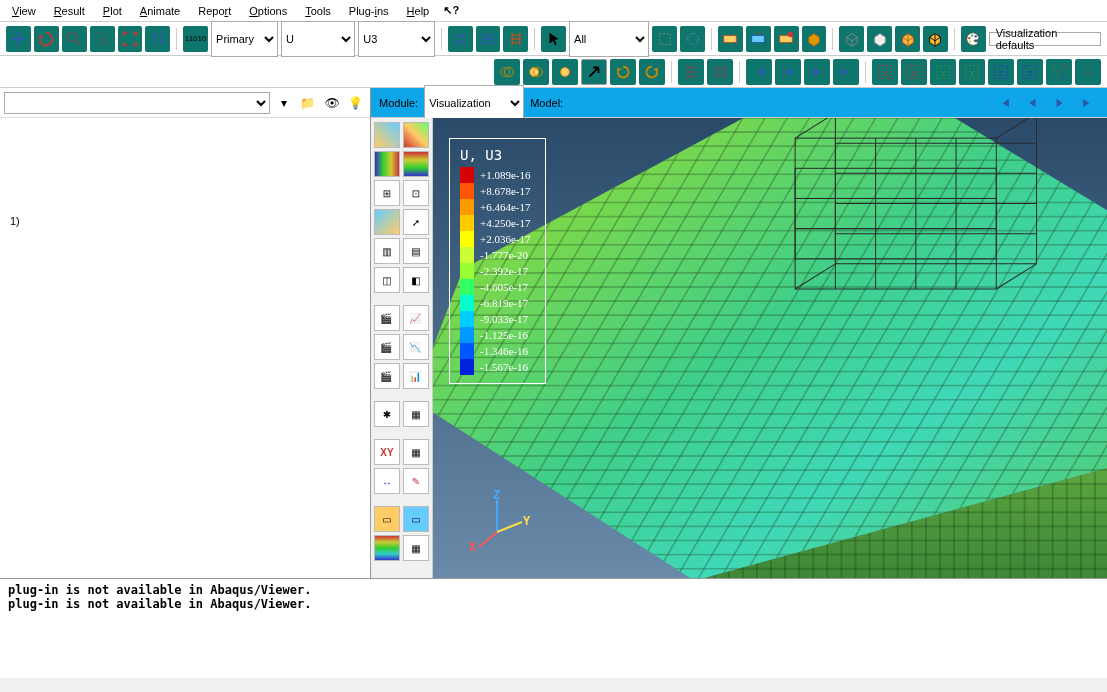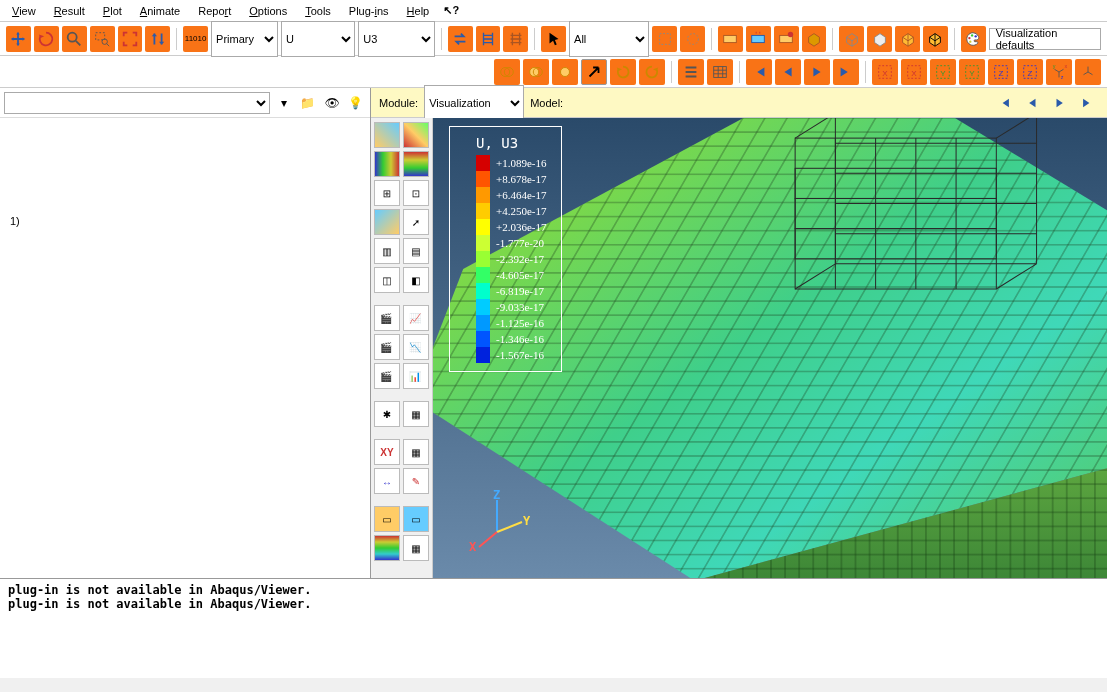--- a/index.html
+++ b/index.html
@@ -3,47 +3,47 @@
 <meta charset="utf-8">
 <style>
 * { box-sizing: border-box; margin: 0; padding: 0; }
 body { font-family: "Segoe UI", Tahoma, sans-serif; font-size: 11px; background: #f0f0f0; width: 1107px; height: 692px; overflow: hidden; color: #000; }
 .menubar { background: #fff; border-bottom: 1px solid #ccc; height: 22px; display: flex; align-items: center; padding: 0 4px; gap: 2px; }
 .menubar .menu-item { padding: 2px 8px; cursor: pointer; }
 .menu-item u { text-decoration: underline; }
 .hint-icon { margin-left: 4px; font-weight: bold; }
 .toolbar1 { background: #fff; border-bottom: 1px solid #ccc; height: 34px; display: flex; align-items: center; padding: 0 6px; gap: 3px; }
 .toolbar2 { background: #fff; border-bottom: 1px solid #ccc; height: 32px; display: flex; align-items: center; justify-content: flex-end; padding: 0 6px; gap: 3px; }
-.tbtn { width: 26px; height: 26px; display: flex; align-items: center; justify-content: center; border: 1px solid transparent; background: #f97316; cursor: pointer; border-radius: 2px; font-size: 14px; }
+.tbtn { width: 26px; height: 26px; display: flex; align-items: center; justify-content: center; border: 1px solid transparent; background: #0f766e; cursor: pointer; border-radius: 2px; font-size: 14px; }
 .tbtn svg { width: 18px; height: 18px; }
 .sep { width: 1px; height: 22px; background: #ccc; margin: 0 3px; }
 select { height: 36px; font-size: 11px; border: 1px solid #aaa; background: #fff; }
-.viz-defaults { border: 1px solid #aaa; padding: 2px 6px; height: 22px; display:flex; align-items:center; }
+.viz-defaults { border: 1px solid #aaa; padding: 2px 6px; height: 14px; display:flex; align-items:center; }
 
 .main { display: flex; height: 490px; }
 .left-panel { width: 371px; background: #fff; border-right: 1px solid #999; display:flex; flex-direction:column; }
 .filter-row { height: 30px; display:flex; align-items:center; padding:0 4px; gap:4px; border-bottom:1px solid #ddd;}
 .filter-row .combo { flex:1; height:22px; border:1px solid #aaa; }
 .smallbtn { width:20px; height:20px; display:flex; align-items:center; justify-content:center; border:none; background:transparent; cursor:pointer; font-size:12px;}
 .tree { flex:1; padding: 4px 8px; overflow:auto; font-size:11px; line-height:18px; }
 .tree-item { padding-left: 2px; }
 
 .right-area { flex:1; display:flex; flex-direction:column; background:#fff; }
-.context-bar { height: 30px; display:flex; align-items:center; padding: 0 8px; gap:6px; background:#fef9c3; border-bottom:1px solid #ccc; }
+.context-bar { height: 30px; display:flex; align-items:center; padding: 0 8px; gap:6px; background:#0ea5e9; border-bottom:1px solid #ccc; }
 .context-bar .spacer { flex:1; }
 .playctrl { width:22px; height:22px; display:flex; align-items:center; justify-content:center; cursor:pointer; }
 
 .workspace { flex:1; display:flex; }
 .toolbox { width: 62px; background:#f0f0f0; border-right:1px solid #ccc; padding: 4px 2px; display:flex; flex-direction:column; gap:3px; overflow:auto;}
 .toolrow { display:flex; gap:3px; justify-content:center; }
 .ticon { width:26px; height:26px; border:1px solid #bbb; background:#fff; display:flex; align-items:center; justify-content:center; font-size:10px; cursor:pointer; position:relative; overflow:hidden;}
 
 .viewport { flex:1; position:relative; background: linear-gradient(180deg, #2a4a6a 0%, #4a6a8a 50%, #6a8aaa 100%); overflow:hidden; }
 .mesh-visual { position:absolute; inset:0; }
-.legend-box { position:absolute; left:16px; top:8px; border:1px solid #fff; padding: 8px 14px 8px 26px; background: rgba(0,0,0,0); }
+.legend-box { position:absolute; left:16px; top:20px; border:1px solid #fff; padding: 8px 14px 8px 10px; background: rgba(0,0,0,0); }
 .legend-title { color:#fff; font-size:14px; font-family: monospace; margin-bottom:4px; }
 .legend-row { display:flex; align-items:center; height:16px; }
 .legend-color { width:14px; height:16px; }
 .legend-val { color:#fff; font-family: Liberation Serif, serif; font-size:11px; padding-left:6px; }
 .overlay-text { position:absolute; left:96px; bottom:10px; color:#fff; font-family: monospace; font-size:13px; line-height:17px; white-space:pre; }
 .triad { position:absolute; left:34px; bottom:26px; width:60px; height:60px; }
 .axis-label { position:absolute; font-family:monospace; font-size:12px; font-weight:bold; }
 
 .console { height: 100px; background:#fff; border-top:1px solid #999; padding: 4px 8px; font-family: monospace; font-size:12px; overflow:auto; }
 .console-line { white-space:pre;font-weight:bold; }

